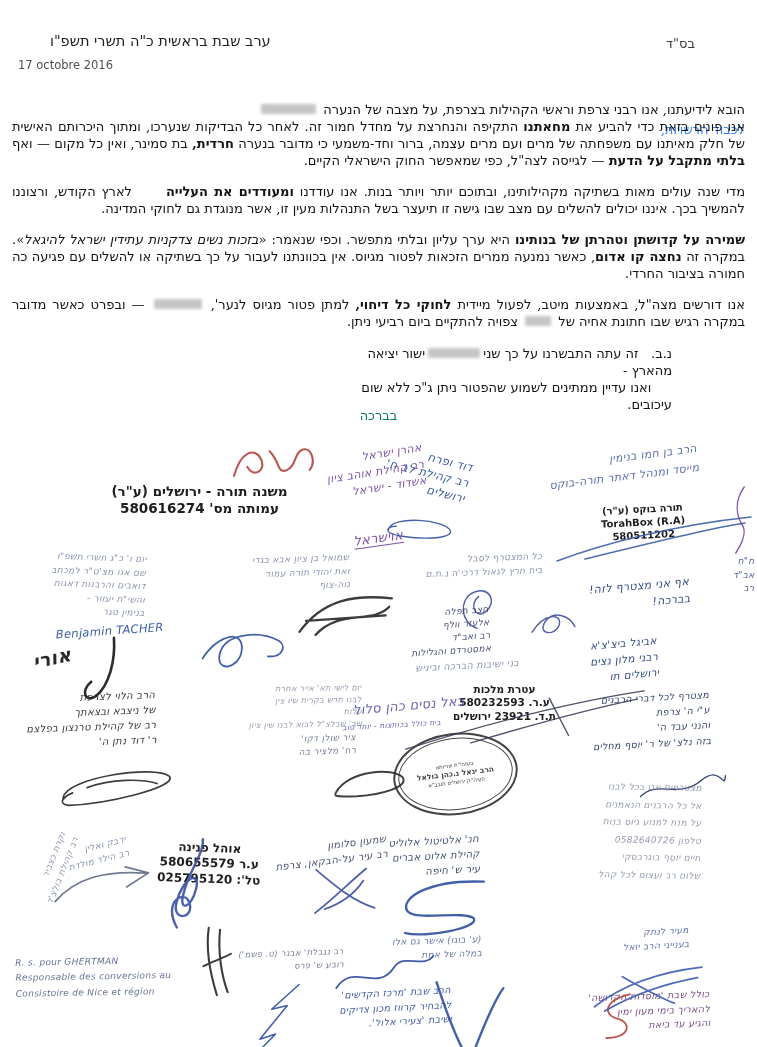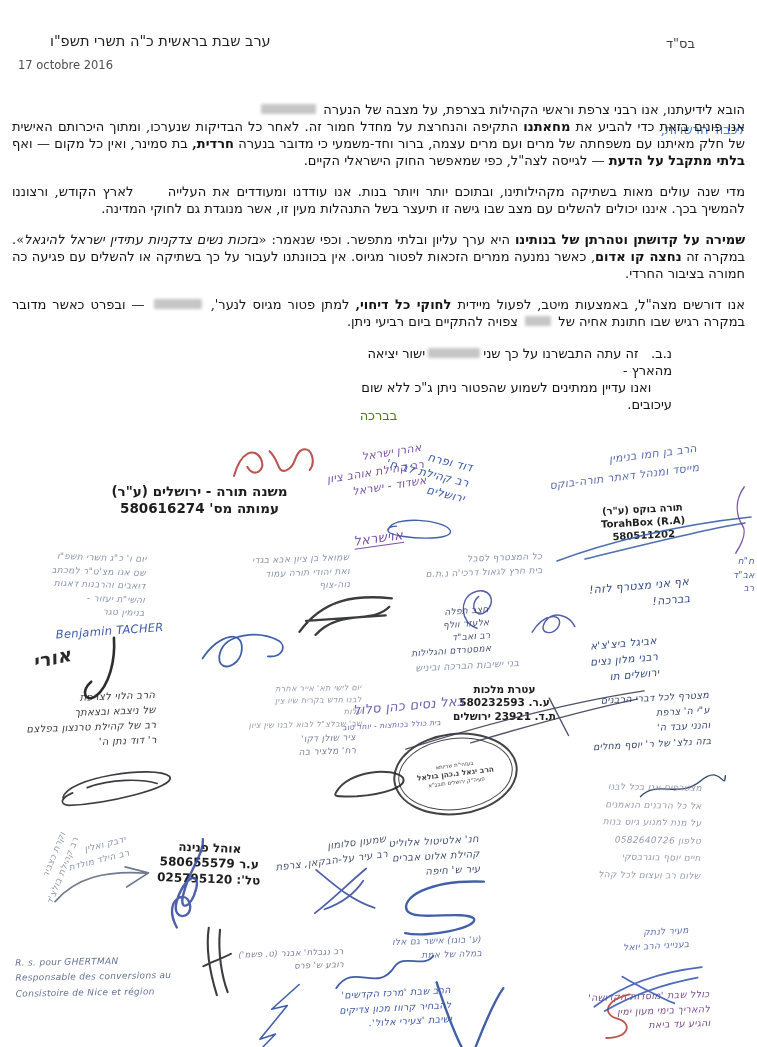--- a/index.html
+++ b/index.html
@@ -11,21 +11,21 @@
   .gdate{position:absolute;top:58px;left:18px;font-size:11.5px;color:#4f4f4f;
          font-family:"DejaVu Sans",sans-serif;}
   .addressee{position:absolute;top:82px;right:12px;font-size:13px;color:#3b82f6;direction:rtl;margin-top:40px;}
   #letterBody{position:absolute;top:101px;right:12px;left:12px;direction:rtl;
               font-size:13px;line-height:17px;color:#141414;text-align:justify;}
   .para{margin:0 0 14px 0;}
   .para.ps{width:338px;margin:15px 73px 0 0;text-align:right;}
   .redact{display:inline-block;height:10px;background:#c6c6c6;border-radius:1px;
           filter:blur(1.6px);vertical-align:baseline;margin:0 3px;}
   .closing{position:absolute;top:408px;left:0;right:0;text-align:center;font-size:13px;
-           color:#4d7c0f;direction:rtl;}
+           color:#0f766e;direction:rtl;}
   .sigs{position:absolute;top:435px;left:0;width:757px;height:612px;overflow:hidden;}
   .sig{position:absolute;white-space:pre-line;direction:rtl;transform-origin:right top;}
   .hand{font-family:"DejaVu Sans",sans-serif;font-style:italic;opacity:.92;letter-spacing:.3px;}
   .stamp{font-family:"DejaVu Sans",sans-serif;font-weight:bold;font-style:normal;
          text-align:center;line-height:1.28;opacity:.95;}
   .latin{direction:ltr;}
   svg.scr{position:absolute;overflow:visible;opacity:.9;}
   .oval-stamp{position:absolute;border:2px solid #2a2a2a;border-radius:50%;
               box-sizing:border-box;padding:3px;opacity:.88;}
   .oval-inner{width:100%;height:100%;border:1px solid #2a2a2a;border-radius:50%;
@@ -38,21 +38,21 @@
 </head>
 <body>
 
 <div class="page">
   <div class="bsd">בס"ד</div>
   <div class="hdate">ערב שבת בראשית כ"ה תשרי תשפ"ו</div>
   <div class="gdate">17 octobre 2016</div>
   <div class="addressee">לכבוד הרשויות,</div>
   <div id="letterBody">
       <div class="para"><span>הובא לידיעתנו, אנו רבני צרפת וראשי הקהילות בצרפת, על מצבה של הנערה </span><span class="redact" style="width: 55px;"></span><br><span>אנו פונים בזאת כדי להביע את </span><span style="font-weight: bold;">מחאתנו</span><span> התקיפה והנחרצת על מחדל חמור זה. לאחר כל הבדיקות שנערכו, ומתוך היכרותם האישית של חלק מאיתנו עם משפחתה של מרים ועם מרים עצמה, ברור וחד-משמעי כי מדובר בנערה </span><span style="font-weight: bold;">חרדית,</span><span> בת סמינר, ואין כל מקום — ואף </span><span style="font-weight: bold;">בלתי מתקבל על הדעת</span><span> — לגייסה לצה"ל, כפי שמאפשר החוק הישראלי הקיים.</span></div>
-      <div class="para"><span>מדי שנה עולים מאות בשתיקה מקהילותינו, ובתוכם יותר ויותר בנות. אנו עודדנו </span><span style="font-weight: normal; margin-left: 28px;">ומעודדים את העלייה</span><span> לארץ הקודש, ורצוננו להמשיך בכך. איננו יכולים להשלים עם מצב שבו גישה זו תיעצר בשל התנהלות מעין זו, אשר מנוגדת גם לחוקי המדינה.</span></div>
+      <div class="para"><span>מדי שנה עולים מאות בשתיקה מקהילותינו, ובתוכם יותר ויותר בנות. אנו עודדנו </span><span style="font-weight: bold; margin-left: 28px;">ומעודדים את העלייה</span><span> לארץ הקודש, ורצוננו להמשיך בכך. איננו יכולים להשלים עם מצב שבו גישה זו תיעצר בשל התנהלות מעין זו, אשר מנוגדת גם לחוקי המדינה.</span></div>
       <div class="para"><span style="font-weight: bold;">שמירה על קדושתן וטהרתן של בנותינו</span><span> היא ערך עליון ובלתי מתפשר. וכפי שנאמר: «</span><span style="font-style: italic;">בזכות נשים צדקניות עתידין ישראל להיגאל</span><span>». במקרה זה </span><span style="font-weight: bold;">נחצה קו אדום</span><span>, כאשר נמנעה ממרים הזכאות לפטור מגיוס. אין בכוונתנו לעבור על כך בשתיקה או להשלים עם פגיעה כה חמורה בציבור החרדי.</span></div>
       <div class="para"><span>אנו דורשים מצה"ל, באמצעות מיטב, לפעול מיידית </span><span style="font-weight: bold;">לחוקי כל דיחוי,</span><span> למתן פטור מגיוס לנער', </span><span class="redact" style="width: 48px;"></span><span> — ובפרט כאשר מדובר במקרה רגיש שבו חתונת אחיה של </span><span class="redact" style="width: 26px;"></span><span> צפויה להתקיים ביום רביעי ניתן.</span></div>
       <div class="para ps"><span>נ.ב.&nbsp;&nbsp; זה עתה התבשרנו על כך שני</span><span class="redact" style="width: 52px;"></span><span>ישור יציאה מהארץ -</span><br><span>&nbsp;&nbsp;&nbsp;&nbsp;&nbsp;ואנו עדיין ממתינים לשמוע שהפטור ניתן ג"כ ללא שום עיכובים.</span></div>
     </div>
   <div class="closing">בברכה</div>
   <div class="sigs" id="sigArea">
       <svg viewBox="0 0 100 40" preserveAspectRatio="none" class="scr" style="width: 95px; height: 38px; position: absolute; left: 228px; top: 8px; transform: rotate(-6deg);">
         <path d="M5,30 C15,5 30,2 35,15 C40,28 25,35 20,22 M45,8 C55,20 50,32 60,30 C72,27 70,12 80,10 C90,8 92,25 85,32" fill="none" stroke="#b5433c" stroke-width="2.2" stroke-linecap="round" stroke-linejoin="round"></path>
       </svg>
       <div class="sig stamp" style="width: 215px; color: rgb(17, 17, 17); font-size: 13.5px; position: absolute; left: 92px; top: 48px; transform: rotate(0deg);">משנה תורה - ירושלים (ע"ר)

